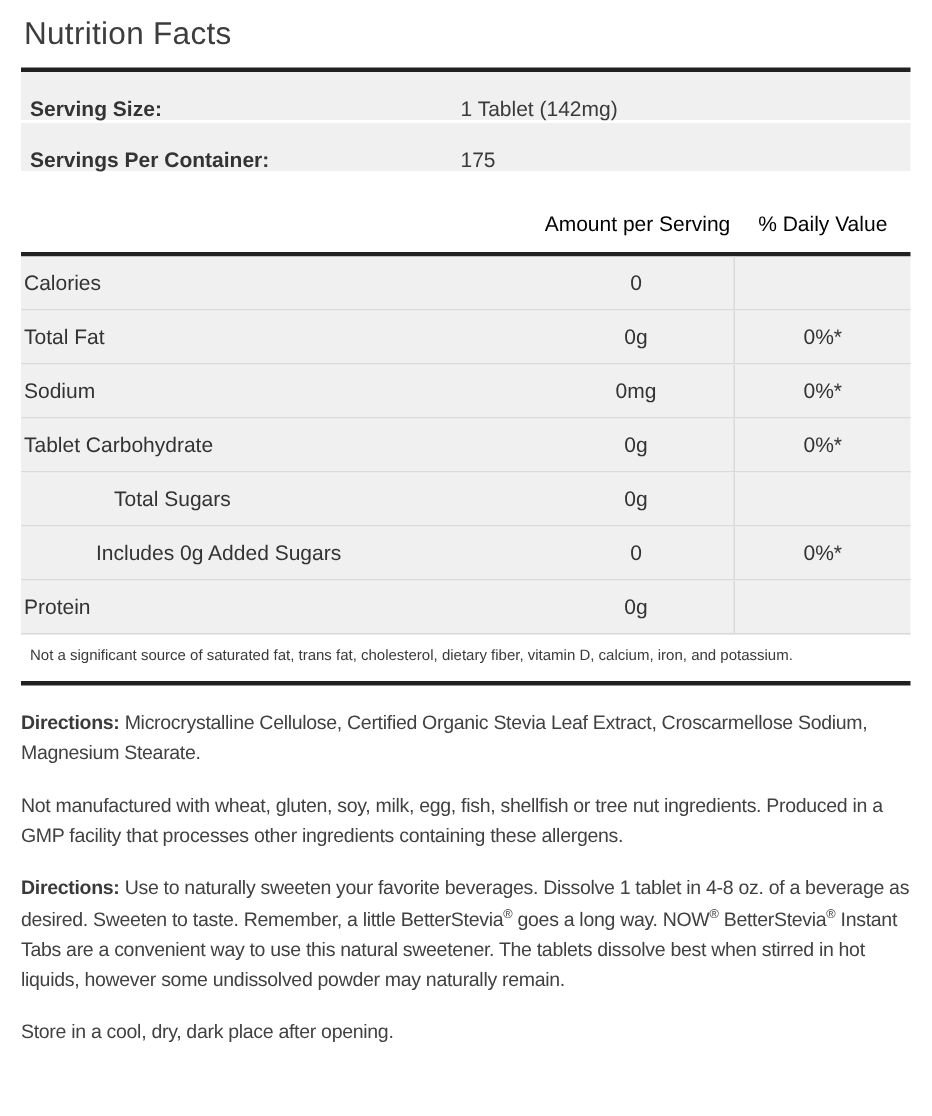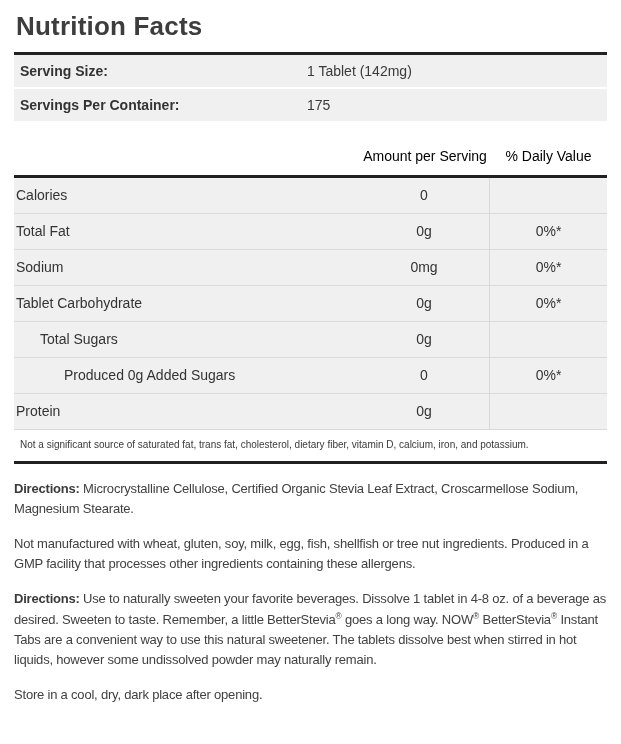--- a/index.html
+++ b/index.html
@@ -6,29 +6,29 @@
   body {
     width:621px; height:744px; overflow:hidden;
     background:#ffffff;
     font-family:"Liberation Sans","DejaVu Sans",sans-serif;
     color:#3a3a3a;
     -webkit-font-smoothing:antialiased;
   }
   .wrap { padding:8px 14px 0 14px; }
 
   .title {
-    font-size:26px; font-weight:bold; color:#3d3d3d;
+    font-size:21px; font-weight:normal; color:#3d3d3d;
     margin:3px 0 10px 2px; letter-spacing:0.2px;
   }
 
   .bar { height:3px; background:#212121; }
 
   
   .srv-row {
-    display:flex; align-items:center;
+    display:flex; align-items:flex-end;
     background:#f0f0f0; height:32px; font-size:14px;
   }
   .srv-row + .srv-row { margin-top:2px; }
   .srv-label { flex:0 0 287px; padding-left:6px; font-weight:bold; color:#333; }
   .srv-value { color:#3a3a3a; }
 
   
   .col-headers {
     display:flex; align-items:center; text-align:center;
     padding:26px 0 9px 0;
@@ -40,21 +40,21 @@
 
   
   .nrow {
     display:flex; align-items:stretch;
     background:#f0f0f0; height:35px;
     border-bottom:1px solid #dadada;
     font-size:14px; color:#333;
   }
   .c-label { flex:1; display:flex; align-items:center; }
   .indent-0 { padding-left:2px; }
-  .indent-1 { padding-left:26px; }
+  .indent-1 { padding-left:26px;margin-left:36px; }
   .indent-2 { padding-left:50px; }
   .c-amount { width:130px; display:flex; align-items:center; justify-content:center; }
   .c-dv {
     width:117px; display:flex; align-items:center; justify-content:center;
     border-left:1px solid #dadada;
   }
 
   .footnote {
     padding:7px 24px 9px 6px;
     font-size:10px; line-height:1.5; color:#3a3a3a;
@@ -115,21 +115,21 @@
       <div class="c-label indent-0">Tablet Carbohydrate</div>
       <div class="c-amount">0g</div>
       <div class="c-dv">0%*</div>
     </div>
     <div class="nrow">
       <div class="c-label indent-1">Total Sugars</div>
       <div class="c-amount">0g</div>
       <div class="c-dv"></div>
     </div>
     <div class="nrow">
-      <div class="c-label indent-2">Produced 0g Added Sugars</div>
+      <div class="c-label indent-2">Includes 0g Added Sugars</div>
       <div class="c-amount">0</div>
       <div class="c-dv">0%*</div>
     </div>
     <div class="nrow">
       <div class="c-label indent-0">Protein</div>
       <div class="c-amount">0g</div>
       <div class="c-dv"></div>
     </div>
   </div>
 

